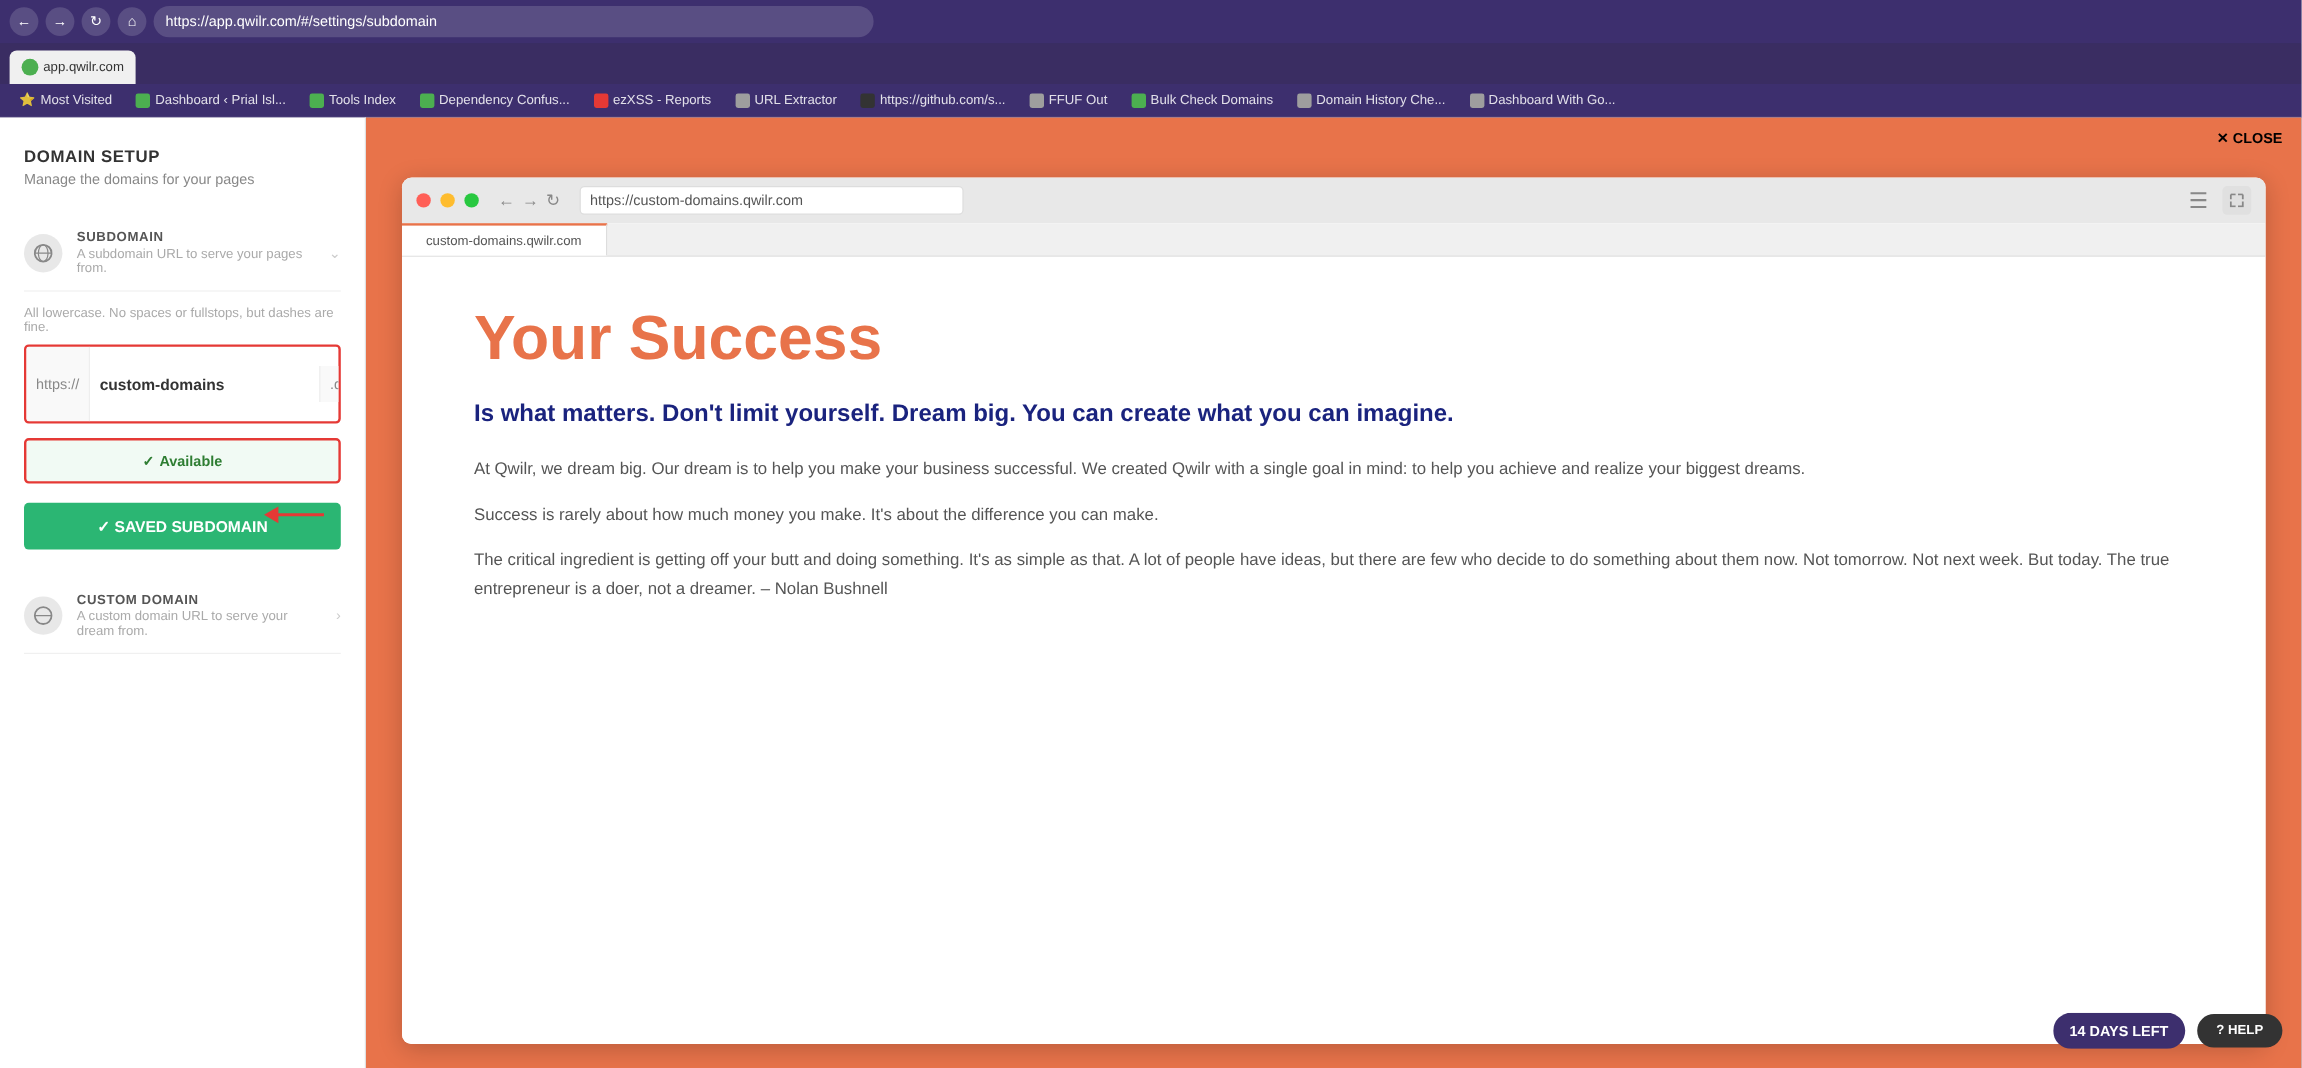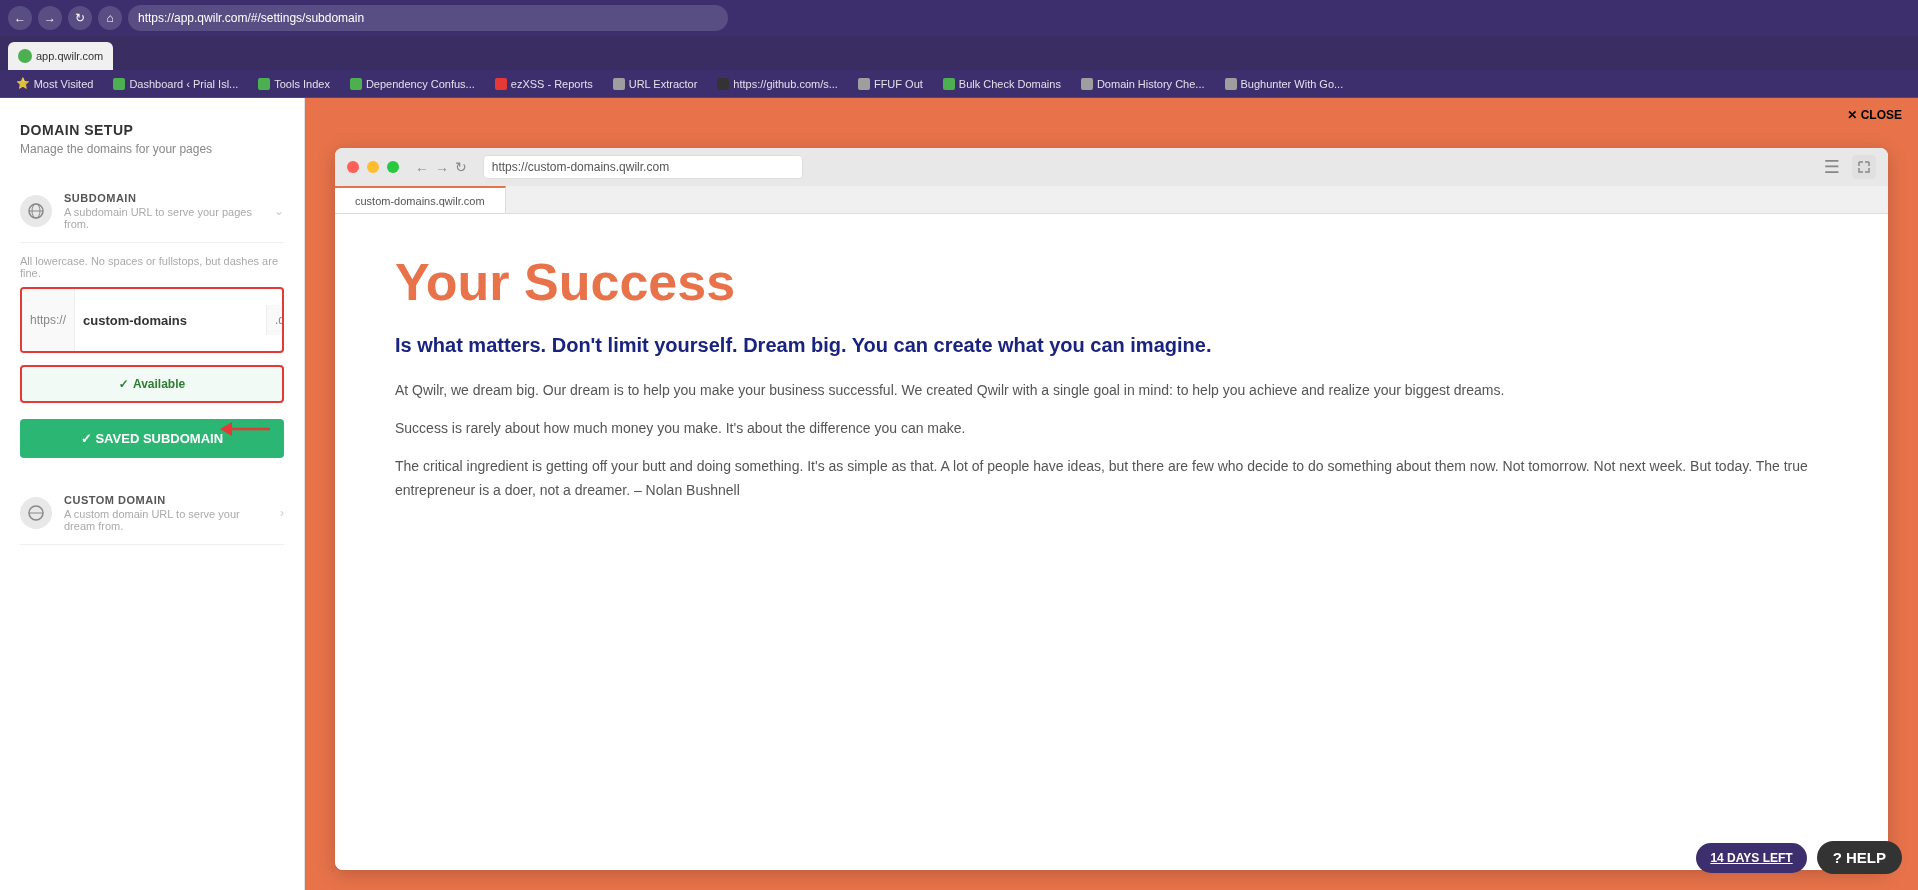--- a/index.html
+++ b/index.html
@@ -412,30 +412,29 @@
       z-index: 100;
     }
 
     .days-left-badge {
       background: #3d2f6e;
       color: white;
       font-size: 12px;
       font-weight: 600;
       padding: 8px 14px;
       border-radius: 20px;
-      text-decoration: underline;
     }
 
     .help-btn {
       background: #333;
       color: white;
       border: none;
       border-radius: 20px;
       padding: 8px 16px;
-      font-size: 15px;
+      font-size: 11px;
       font-weight: 600;
       cursor: pointer;
       display: flex;
       align-items: center;
       gap: 6px;
     }
 
     .mockup-menu-icon {
       margin-left: auto;
       color: #888;
@@ -500,21 +499,21 @@
     <div class="bookmark-item">
       <div style="width:12px;height:12px;background:#4CAF50;border-radius:2px;"></div>
       <span>Bulk Check Domains</span>
     </div>
     <div class="bookmark-item">
       <div style="width:12px;height:12px;background:#9E9E9E;border-radius:2px;"></div>
       <span>Domain History Che...</span>
     </div>
     <div class="bookmark-item">
       <div style="width:12px;height:12px;background:#9E9E9E;border-radius:2px;"></div>
-      <span>Bughunter With Go...</span>
+      <span>Dashboard With Go...</span>
     </div>
   </div>
 
   <div class="main-content">
 
     <div class="sidebar">
       <div class="domain-setup-title">DOMAIN SETUP</div>
       <div class="domain-setup-subtitle">Manage the domains for your pages</div>
 
       <div class="domain-section">

